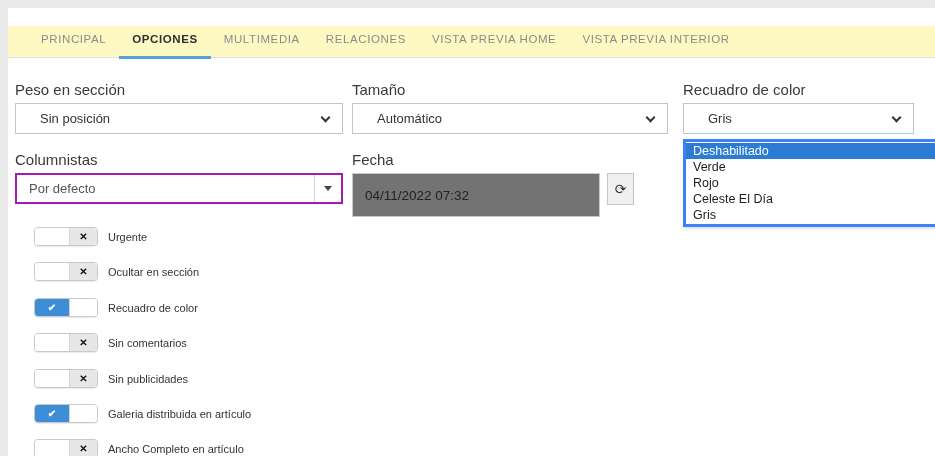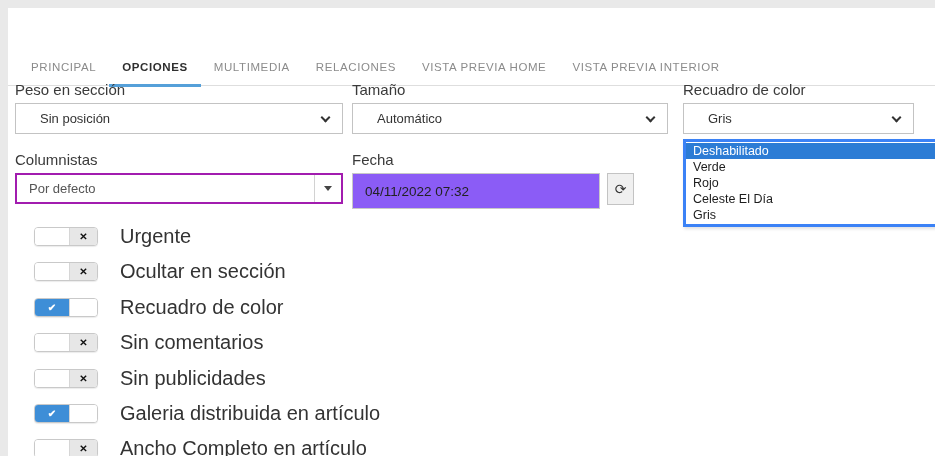--- a/index.html
+++ b/index.html
@@ -6,50 +6,50 @@
     --accent-blue:#55a0d9;
     --toggle-blue:#3e8ed7;
     --highlight-blue:#2c7cd5;
   }
   *{margin:0;padding:0;box-sizing:border-box;}
   html,body{background:#e9e9e9;font-family:"Liberation Sans",sans-serif;}
   .screen{position:relative;width:935px;height:456px;background:#e9e9e9;overflow:hidden;}
   .panel{position:absolute;left:8px;top:8px;right:0;bottom:0;background:#fff;}
 
   
-  .tab-bar{position:absolute;left:8px;right:0;top:26px;height:32px;display:flex;align-items:flex-end;border-bottom:1px solid #dedede;padding-left:10px;background:#ffffff;margin-top:28px;}
+  .tab-bar{position:absolute;left:8px;right:0;top:26px;height:32px;display:flex;align-items:flex-end;border-bottom:1px solid #dedede;padding-left:20px;background:#fef9c3;}
   .tab{padding:8px 13px 11px 13px;font-size:11.5px;letter-spacing:.6px;color:#8b8b8b;cursor:pointer;white-space:nowrap;border-bottom:3px solid transparent;margin-bottom:-2px;}
   .tab.active{color:#2f2f2f;font-weight:bold;border-bottom:3px solid var(--accent-blue);}
 
   
   .field-label{position:absolute;font-size:15px;color:#3a3a3a;text-align:right;}
   .select-box{position:absolute;height:31px;border:1px solid #c3c3c3;background:#fff;display:flex;align-items:center;padding:0 30px 0 24px;font-size:13px;color:#333;cursor:pointer;}
   .chev{position:absolute;right:13px;top:10px;width:7px;height:7px;border-right:2px solid #333;border-bottom:2px solid #333;transform:rotate(45deg);}
   .s2-box{position:absolute;height:31px;border:2px solid #a21caf;background:#fff;display:flex;align-items:center;font-size:13px;color:#555;cursor:pointer;}
   .s2-text{flex:1;padding-left:12px;}
   .s2-arrow{width:27px;height:100%;border-left:1px solid #d2d2d2;display:flex;align-items:center;justify-content:center;}
   .tri-down{width:0;height:0;border-left:4px solid transparent;border-right:4px solid transparent;border-top:5px solid #444;}
-  .text-input{position:absolute;height:36px;border:1px solid #c8c8c8;background:#8b5cf6;font-size:13.5px;color:#222;padding-left:12px;display:flex;align-items:center;}
+  .text-input{position:absolute;height:44px;border:1px solid #c8c8c8;background:#737373;font-size:13.5px;color:#222;padding-left:12px;display:flex;align-items:center;}
   .icon-btn{position:absolute;width:27px;height:32px;border:1px solid #c3c3c3;background:#f0f0f0;display:flex;align-items:center;justify-content:center;font-size:14px;color:#333;cursor:pointer;}
   .stub-input{position:absolute;height:32px;border:1px solid #c8c8c8;background:#fff;z-index:1;}
 
   
   .popup{position:absolute;left:683px;top:139px;width:271px;background:#fff;border:3px solid #3b82f6;z-index:5;box-shadow:1px 2px 3px rgba(0,0,0,.12);padding:1px 0;}
   .popup .opt{height:16px;line-height:16px;font-size:12.5px;color:#1d1d1d;padding-left:7px;cursor:pointer;white-space:nowrap;}
   .popup .opt.highlight{background:var(--highlight-blue);color:#fff;}
 
   
   .toggle-row{position:absolute;left:34px;height:19px;display:flex;align-items:center;}
   .toggle{width:64px;height:19px;border:1px solid #c9c9c9;border-radius:4px;overflow:hidden;display:flex;cursor:pointer;background:#fff;box-shadow:0 1px 1px rgba(0,0,0,.08);}
   .t-half{height:100%;display:flex;align-items:center;justify-content:center;font-size:10px;font-weight:bold;}
   .toggle.off .t-left{width:55%;background:#fff;}
   .toggle.off .t-right{width:45%;background:#e7e7e7;color:#111;border-left:1px solid #d6d6d6;}
   .toggle.on .t-left{width:55%;background:var(--toggle-blue);color:#fff;}
   .toggle.on .t-right{width:45%;background:#fff;border-left:1px solid #d6d6d6;}
-  .toggle-label{margin-left:22px;font-size:20px;color:#333;white-space:nowrap;}
+  .toggle-label{margin-left:10px;font-size:11px;color:#333;white-space:nowrap;}
 </style>
 </head>
 <body>
 
 <div class="screen">
   <div class="panel"></div>
 
   <div class="tab-bar">
       <div class="tab">PRINCIPAL</div>
       <div class="tab active">OPCIONES</div>

